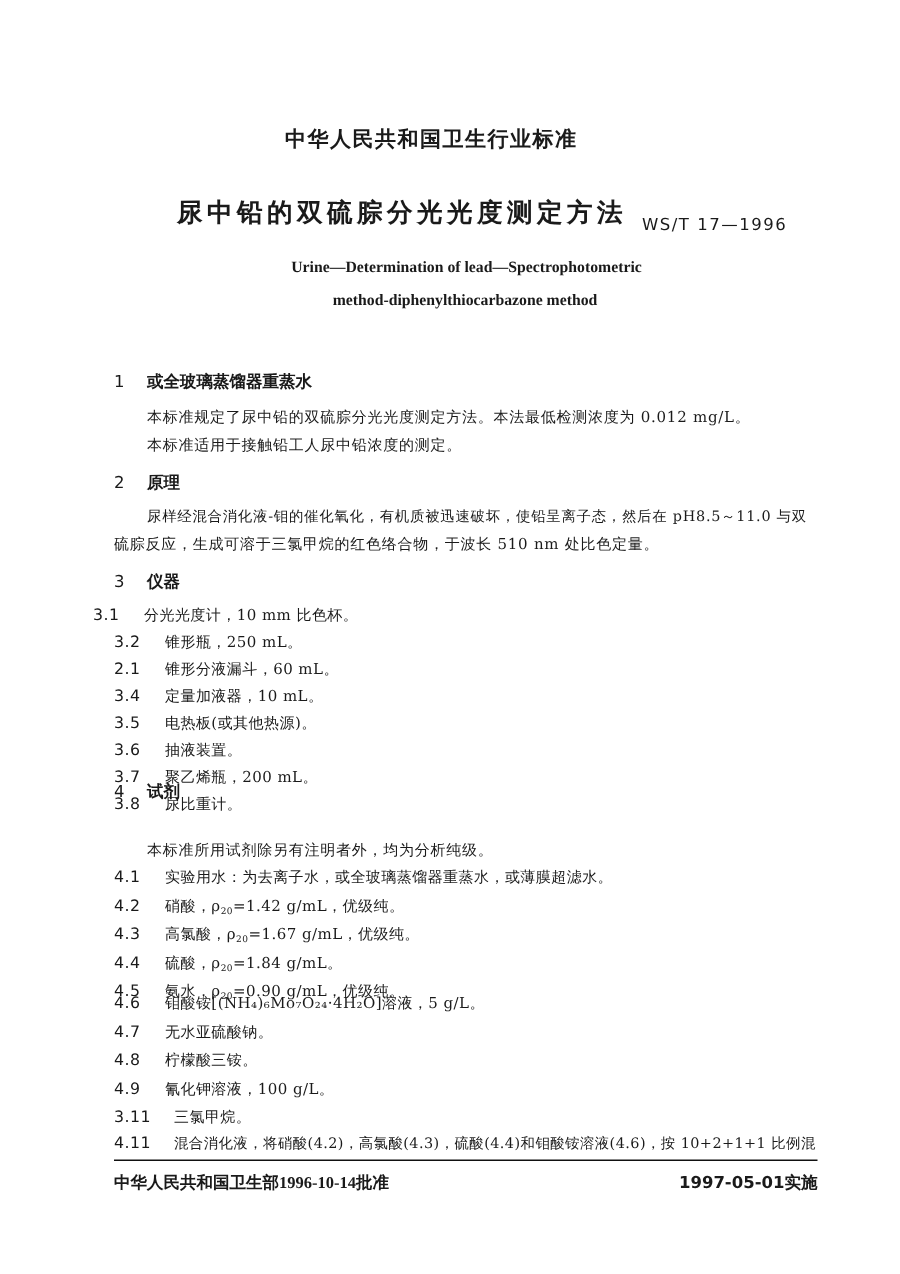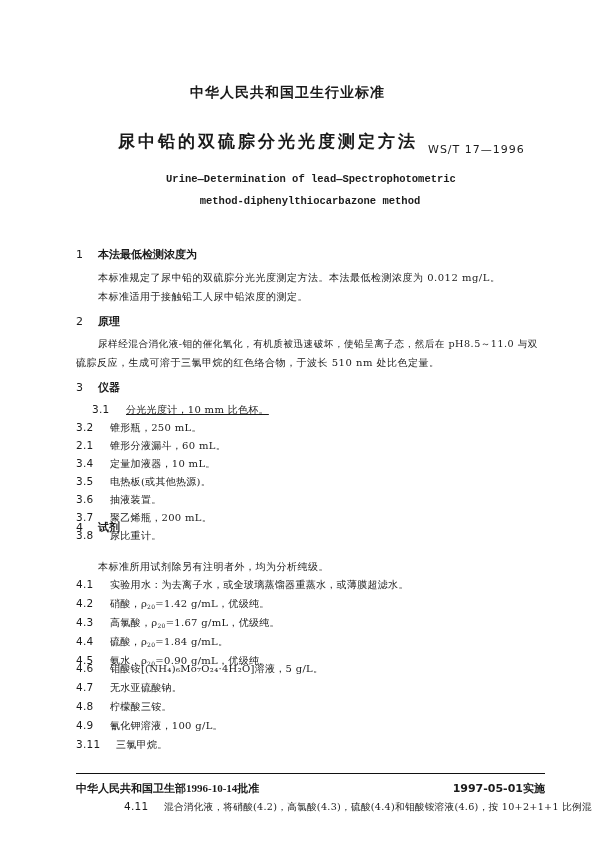--- a/index.html
+++ b/index.html
@@ -7,21 +7,21 @@
     width: 600px; height: 849px; position: relative; overflow: hidden;
     font-family: "DejaVu Serif", "Liberation Serif", serif;
     color: #1a1a1a;
   }
   .abs { position: absolute; white-space: nowrap; }
   .sans { font-family: "DejaVu Sans", "Liberation Sans", sans-serif; }
 
   .header-org { left: 0; width: 575px; top: 84px; text-align: center; font-size: 14px; font-weight: bold; letter-spacing: 1px; }
   .doc-title { left: 118px; top: 130px; font-size: 17px; font-weight: bold; letter-spacing: 3px; }
   .std-code { left: 428px; top: 143px; font-size: 11px; letter-spacing: 1px; }
-  .en-title { left: 0; width: 600px; text-align: center; font-family: Liberation Mono, monospace; font-weight: bold; font-size: 10.5px; }
+  .en-title { left: 0; width: 600px; text-align: center; font-family: Liberation Serif, serif; font-weight: bold; font-size: 10.5px; }
   .en1 { top: 173px; padding-left: 22px; box-sizing: border-box; }
   .en2 { top: 195px; padding-left: 20px; box-sizing: border-box; }
 
   .sec-head { font-size: 11px; font-weight: bold; }
   .sec-head .num { display: inline-block; width: 22px; font-weight: normal; }
   .para { font-size: 10px; letter-spacing: 0.5px; }
   .item { font-size: 10px; letter-spacing: 0.3px; }
   .item .inum { display: inline-block; width: 34px; font-family: "DejaVu Sans", sans-serif; font-size: 10.5px; }
   .item .inum.w2 { width: 40px; }
 
@@ -33,35 +33,35 @@
 </head>
 <body>
 
 <div class="abs header-org sans">中华人民共和国卫生行业标准</div>
 <div class="abs doc-title sans">尿中铅的双硫腙分光光度测定方法</div>
 <div class="abs std-code sans">WS/T 17—1996</div>
 <div class="abs en-title en1">Urine—Determination of lead—Spectrophotometric</div>
 <div class="abs en-title en2">method-diphenylthiocarbazone method</div>
 
 <div class="abs sec-head sans" style="left:76px; top:247px;">
-  <span class="num">1</span><span>本法最低检测浓度为</span>
+  <span class="num">1</span><span>或全玻璃蒸馏器重蒸水</span>
 </div>
 <div class="abs para" style="left:98px; top:271px;">本标准规定了尿中铅的双硫腙分光光度测定方法。本法最低检测浓度为 0.012 mg/L。</div>
 <div class="abs para" style="left:98px; top:290px;">本标准适用于接触铅工人尿中铅浓度的测定。</div>
 
 <div class="abs sec-head sans" style="left:76px; top:314px;">
   <span class="num">2</span><span>原理</span>
 </div>
 <div class="abs para" style="left:98px; top:338px; font-size:9.6px;">尿样经混合消化液-钼的催化氧化，有机质被迅速破坏，使铅呈离子态，然后在 pH8.5～11.0 与双</div>
 <div class="abs para" style="left:76px; top:356px;">硫腙反应，生成可溶于三氯甲烷的红色络合物，于波长 510 nm 处比色定量。</div>
 
 <div class="abs sec-head sans" style="left:76px; top:380px;">
   <span class="num">3</span><span>仪器</span>
 </div>
-<div class="abs item" style="left:92px; top:403px;text-decoration:underline;"><span class="inum">3.1</span><span>分光光度计，10 mm 比色杯。</span></div>
+<div class="abs item" style="left:62px; top:403px;"><span class="inum">3.1</span><span>分光光度计，10 mm 比色杯。</span></div>
 <div class="abs item" style="left:76px; top:421px;"><span class="inum">3.2</span><span>锥形瓶，250 mL。</span></div>
 <div class="abs item" style="left:76px; top:439px;"><span class="inum">2.1</span><span>锥形分液漏斗，60 mL。</span></div>
 <div class="abs item" style="left:76px; top:457px;"><span class="inum">3.4</span><span>定量加液器，10 mL。</span></div>
 <div class="abs item" style="left:76px; top:475px;"><span class="inum">3.5</span><span>电热板(或其他热源)。</span></div>
 <div class="abs item" style="left:76px; top:493px;"><span class="inum">3.6</span><span>抽液装置。</span></div>
 <div class="abs item" style="left:76px; top:511px;"><span class="inum">3.7</span><span>聚乙烯瓶，200 mL。</span></div>
 <div class="abs item" style="left:76px; top:529px;"><span class="inum">3.8</span><span>尿比重计。</span></div>
 
 <div class="abs sec-head sans" style="left:76px; top:520px;">
   <span class="num">4</span><span>试剂</span>
@@ -70,17 +70,17 @@
 <div class="abs item" style="left:76px; top:578px;"><span class="inum">4.1</span><span>实验用水：为去离子水，或全玻璃蒸馏器重蒸水，或薄膜超滤水。</span></div>
 <div class="abs item" style="left:76px; top:597px;"><span class="inum">4.2</span><span>硝酸，ρ</span><sub>20</sub><span>=1.42 g/mL，优级纯。</span></div>
 <div class="abs item" style="left:76px; top:616px;"><span class="inum">4.3</span><span>高氯酸，ρ</span><sub>20</sub><span>=1.67 g/mL，优级纯。</span></div>
 <div class="abs item" style="left:76px; top:635px;"><span class="inum">4.4</span><span>硫酸，ρ</span><sub>20</sub><span>=1.84 g/mL。</span></div>
 <div class="abs item" style="left:76px; top:654px;"><span class="inum">4.5</span><span>氨水，ρ</span><sub>20</sub><span>=0.90 g/mL，优级纯。</span></div>
 <div class="abs item" style="left:76px; top:662px;"><span class="inum">4.6</span><span>钼酸铵[(NH₄)₆Mo₇O₂₄·4H₂O]溶液，5 g/L。</span></div>
 <div class="abs item" style="left:76px; top:681px;"><span class="inum">4.7</span><span>无水亚硫酸钠。</span></div>
 <div class="abs item" style="left:76px; top:700px;"><span class="inum">4.8</span><span>柠檬酸三铵。</span></div>
 <div class="abs item" style="left:76px; top:719px;"><span class="inum">4.9</span><span>氰化钾溶液，100 g/L。</span></div>
 <div class="abs item" style="left:76px; top:738px;"><span class="inum w2">3.11</span><span>三氯甲烷。</span></div>
-<div class="abs item" style="left:76px; top:800px; font-size:9.6px;margin-left:48px;"><span class="inum w2">4.11</span><span>混合消化液，将硝酸(4.2)，高氯酸(4.3)，硫酸(4.4)和钼酸铵溶液(4.6)，按 10+2+1+1 比例混</span></div>
+<div class="abs item" style="left:76px; top:756px; font-size:9.6px;"><span class="inum w2">4.11</span><span>混合消化液，将硝酸(4.2)，高氯酸(4.3)，硫酸(4.4)和钼酸铵溶液(4.6)，按 10+2+1+1 比例混</span></div>
 
 <div class="abs footer-rule"></div>
 <div class="abs footer-left sans">中华人民共和国卫生部1996-10-14批准</div>
 <div class="abs footer-right sans">1997-05-01实施</div>
 
 </body></html>

